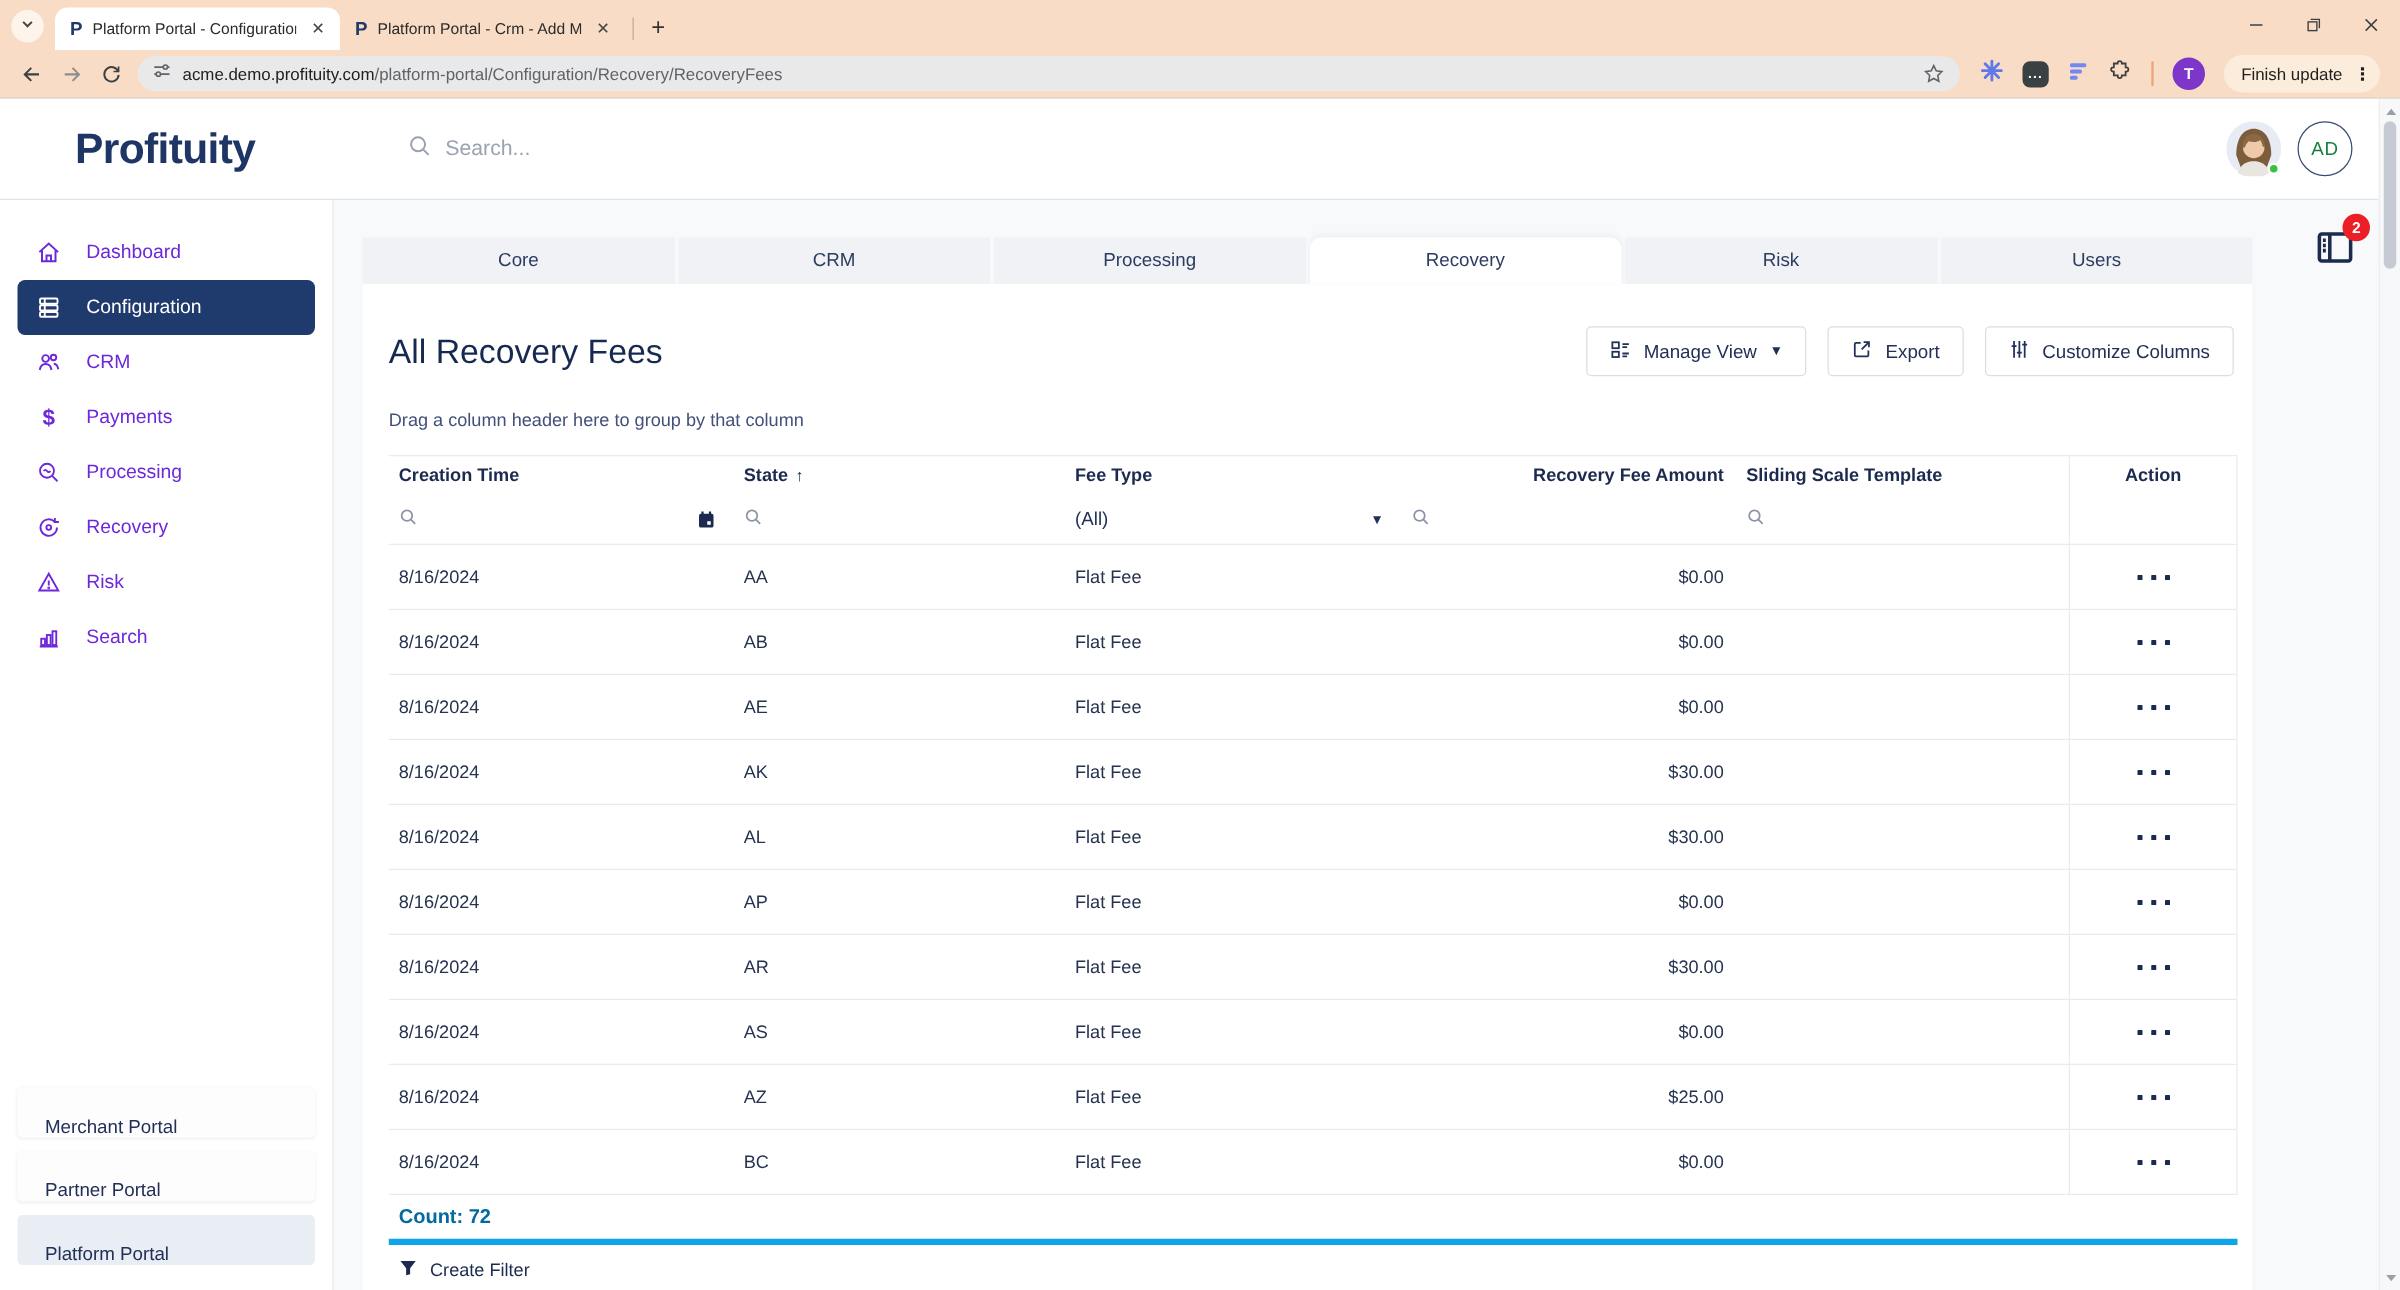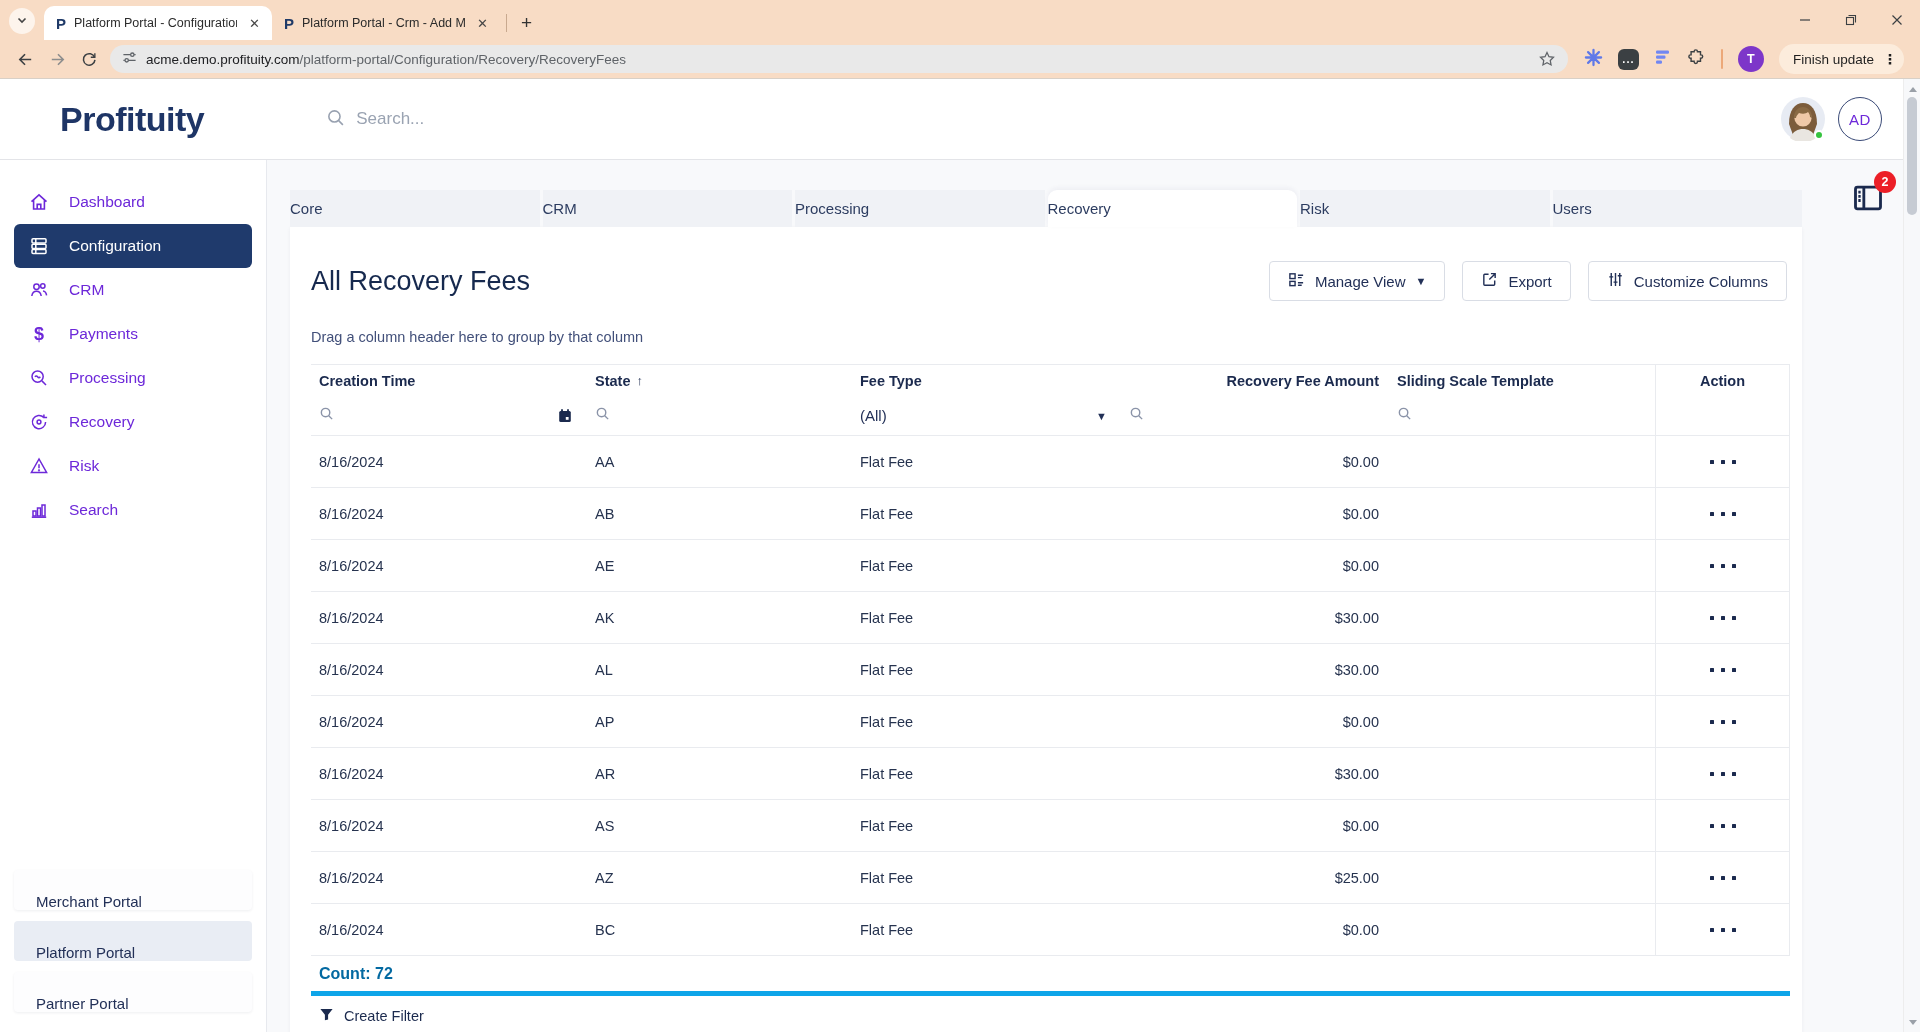--- a/index.html
+++ b/index.html
@@ -36,36 +36,36 @@
 
   
   .app-header { position:absolute; top:79px; left:0; right:17px; height:81px; background:#fff; border-bottom:1px solid #e3e4e8; display:flex; align-items:center; }
   .logo { margin-left:60px; font-size:34px; font-weight:700; color:#1e3566; letter-spacing:-0.5px; }
   .hsearch { margin-left:122px; display:flex; align-items:center; gap:11px; color:#98a1b0; }
   .hsearch input { border:0; outline:0; background:transparent; font-size:17px; color:#333; width:360px; font-family:inherit; }
   .hsearch input::placeholder { color:#9aa3b2; }
   .hright { margin-left:auto; margin-right:21px; display:flex; align-items:center; gap:13px; }
   .avatar-wrap { position:relative; width:44px; height:44px; }
   .status-dot { position:absolute; right:1px; bottom:1px; width:10px; height:10px; border-radius:50%; background:#35c33f; border:2px solid #fff; }
-  .ad-circle { width:44px; height:44px; border:1px solid #3a4a77; border-radius:50%; display:flex; align-items:center; justify-content:center; color:#6d28d9; font-size:15px; letter-spacing:0.5px; }
+  .ad-circle { width:44px; height:44px; border:1px solid #3a4a77; border-radius:50%; display:flex; align-items:center; justify-content:center; color:#15803d; font-size:15px; letter-spacing:0.5px; }
 
   
   .app-body { position:absolute; top:160px; left:0; right:17px; bottom:0; display:flex; background:#f8f9fb; }
   .sidebar { width:267px; background:#fff; border-right:1px solid #e7e9ee; display:flex; flex-direction:column; padding:20px 14px 20px; }
   .nav-item { display:flex; align-items:center; gap:20px; height:44px; padding:0 15px; border-radius:6px; color:#6d28d9; font-size:15.5px; font-weight:500; }
   .nav-item.active { background:#1f3a6c; color:#fff; }
   .nav-icon { width:20px; height:20px; display:flex; align-items:center; justify-content:center; }
   .dollar { font-weight:700; font-size:18px; line-height:20px; }
   .portals { margin-top:auto; }
   .portal-btn { height:40px; border-radius:4px; background:#fdfdfe; box-shadow:0 1px 3px rgba(20,30,60,0.07); display:flex; align-items:flex-end; padding:0 22px; color:#223057; font-size:15px; margin-top:11px; }
   .portal-btn.active { background:#e9edf4; box-shadow:none; }
 
   .main { flex:1; position:relative; padding-left:23px; }
   .content-tabs { margin-top:30px; display:flex; width:1512px; gap:3px; }
-  .ctab { flex:1; height:37px; display:flex; align-items:center; background:#f0f2f6; color:#2c3c60; font-size:15px; }
+  .ctab { flex:1; height:37px; display:flex; align-items:center; justify-content:center; background:#f0f2f6; color:#2c3c60; font-size:15px; }
   .ctab.active { background:#fff; border-radius:9px 9px 0 0; box-shadow:0 -2px 5px rgba(30,45,90,0.05); }
 
   .card { width:1512px; background:#fff; height:880px; box-shadow:0 1px 4px rgba(25,39,80,0.05); }
   .card-head { display:flex; align-items:center; padding:34px 15px 0 21px; height:74px; }
   .page-title { font-size:27px; font-weight:500; color:#16294e; }
   .actions { margin-left:auto; display:flex; gap:17px; }
   .btn { height:40px; background:#fff; border:1px solid #d9dde5; border-radius:4px; display:flex; align-items:center; gap:10px; padding:0 18px; font-size:15px; color:#223057; }
   .caret { font-size:11px; color:#223057; }
   .group-hint { padding:28px 21px 19px; font-size:14.5px; color:#42507a; }
 
@@ -314,26 +314,26 @@
             </span>
             <span>Search</span>
           </div>
         </div>
       <div class="portals">
 
           <div class="portal-btn">
             <span>Merchant Portal</span>
           </div>
 
+          <div class="portal-btn">
+            <span>Partner Portal</span>
+          </div>
+
           <div class="portal-btn active">
             <span>Platform Portal</span>
-          </div>
-
-          <div class="portal-btn">
-            <span>Partner Portal</span>
           </div>
         </div>
     </div>
 
     <div class="main">
       <div class="content-tabs">
 
           <div class="ctab">
             <span>Core</span>
           </div>

